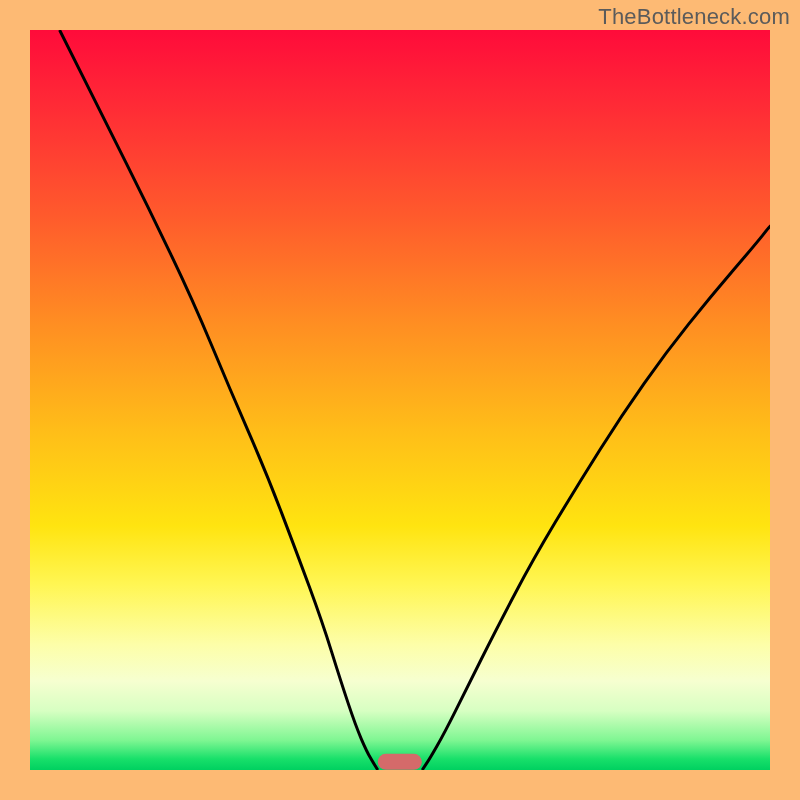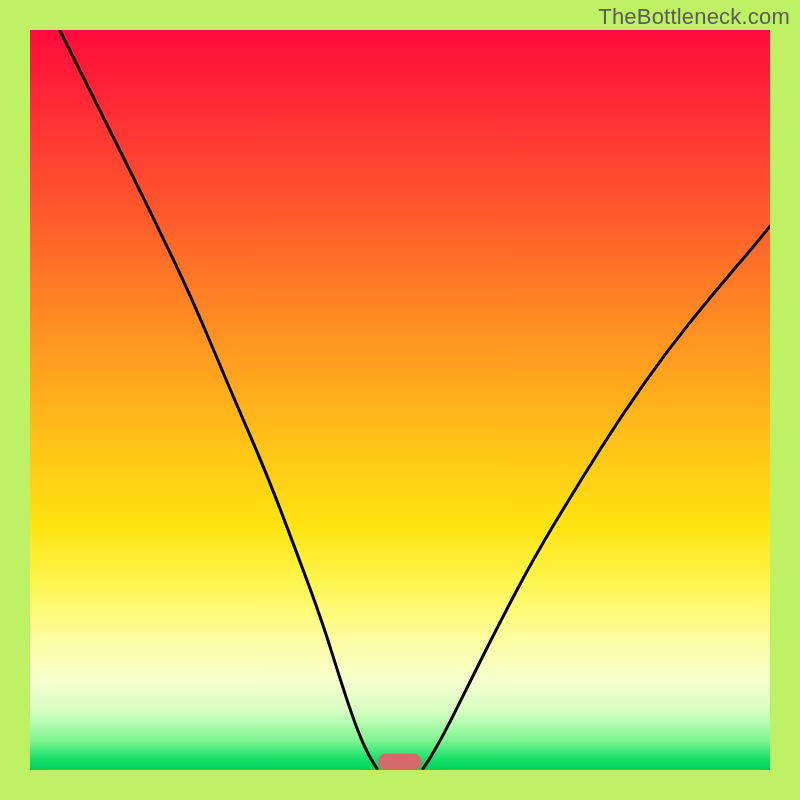--- a/index.html
+++ b/index.html
@@ -7,21 +7,21 @@
     padding: 0;
     width: 800px;
     height: 800px;
     background: #000000;
     overflow: hidden;
     font-family: Arial, Helvetica, sans-serif;
   }
   .frame {
     position: absolute;
     inset: 0;
-    background: #bef264;
+    background: #fdba74;
   }
   .plot-area {
     position: absolute;
     left: 30px;
     top: 30px;
     width: 740px;
     height: 740px;
     overflow: hidden;
   }
   .gradient-bg {

